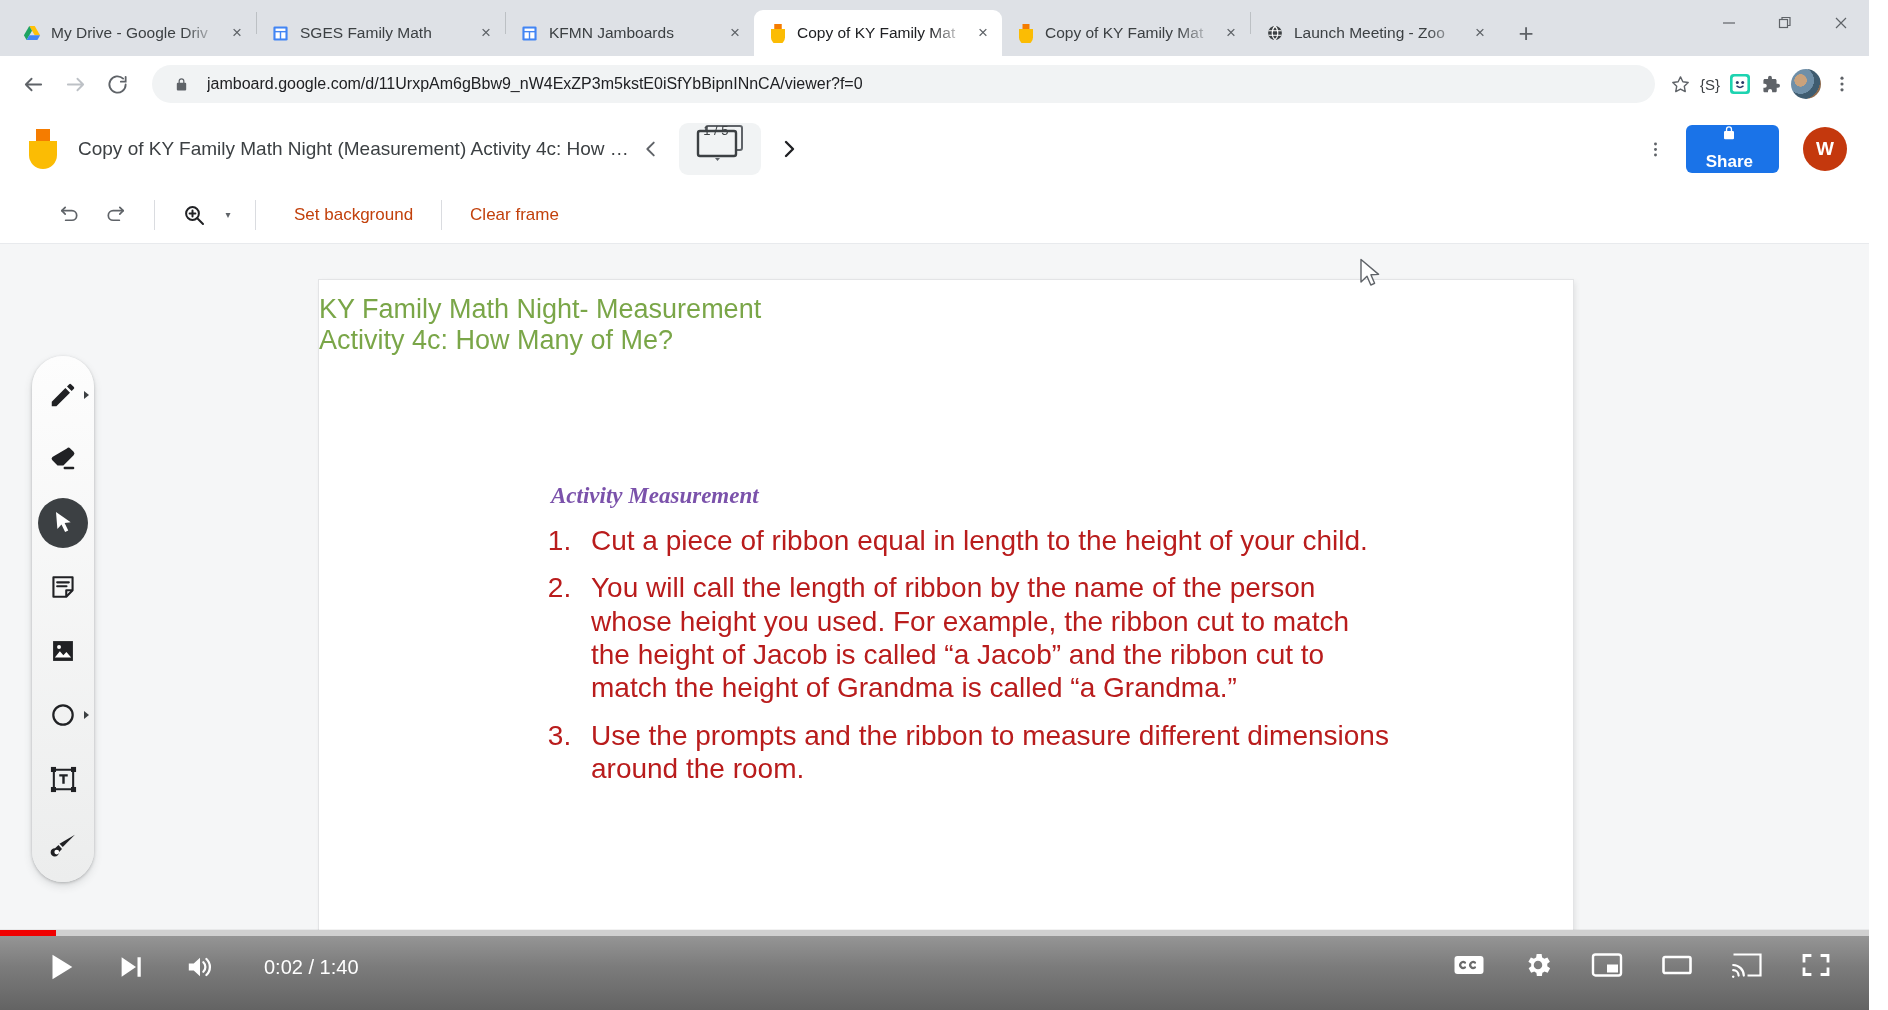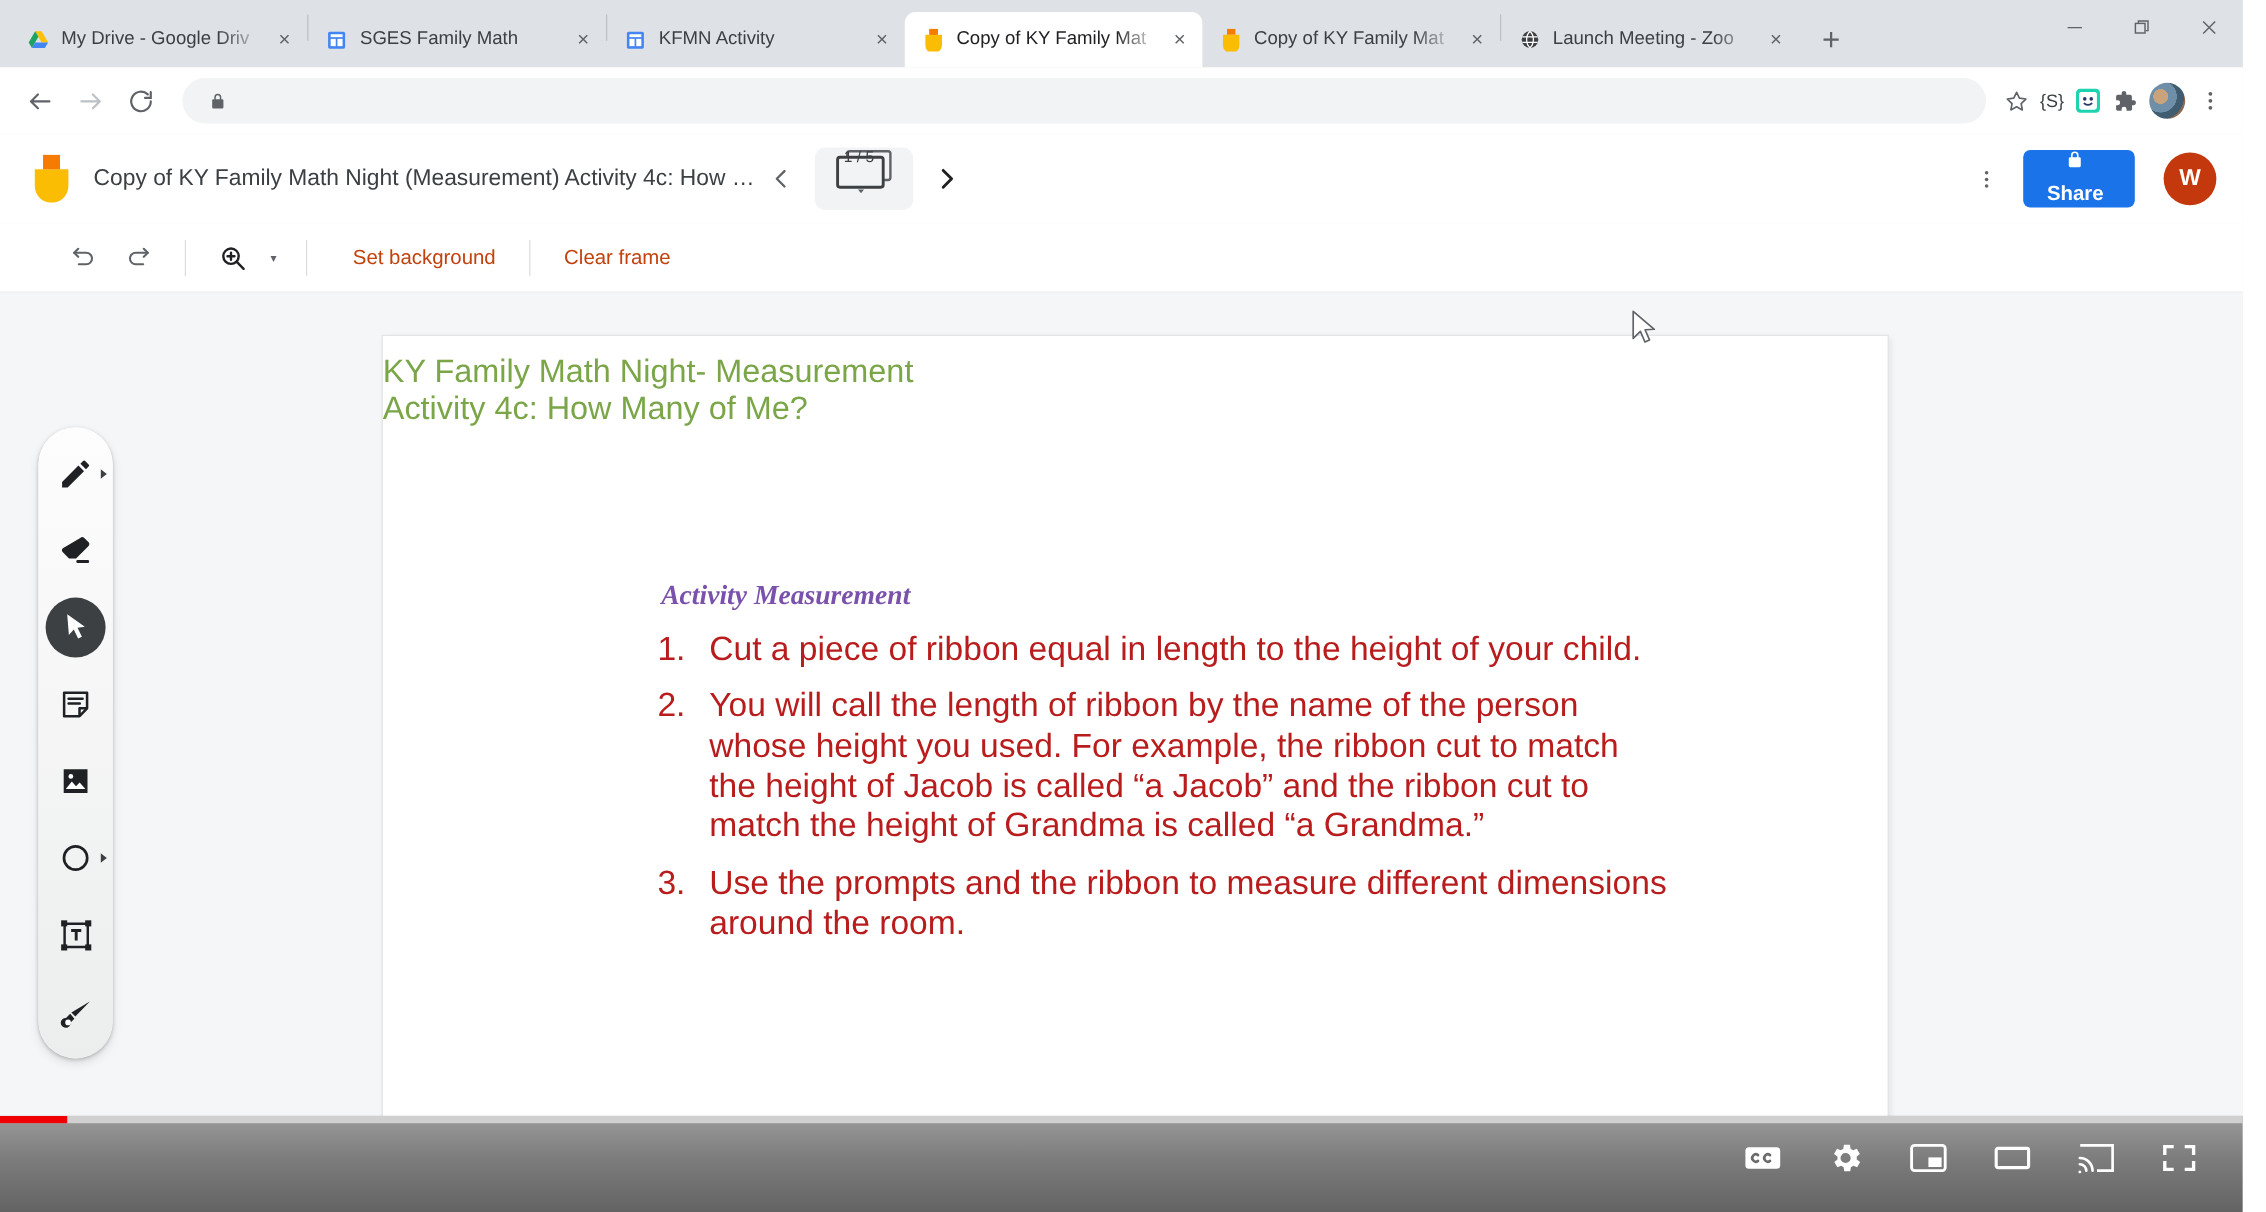--- a/index.html
+++ b/index.html
@@ -331,21 +331,21 @@
 
     <div class="tab">
       <span class="tab-favicon">
         <svg width="17" height="17" viewBox="0 0 24 24">
             <rect x="2" y="2" width="20" height="20" rx="2" fill="#4285f4"></rect>
             <rect x="5" y="5" width="14" height="3.4" fill="#ffffff"></rect>
             <rect x="5" y="10.4" width="6" height="8.6" fill="#ffffff"></rect>
             <rect x="13" y="10.4" width="6" height="8.6" fill="#ffffff"></rect>
           </svg>
       </span>
-      <span class="tab-title">KFMN Activity</span>
+      <span class="tab-title">KFMN Jamboards</span>
       <span class="tab-close">×</span>
     </div>
 
     <div class="tab active">
       <span class="tab-favicon">
         <svg width="14" height="19" viewBox="0 0 14 19">
             <path d="M3.5 0h7v5h-7z" fill="#f57c00"></path>
             <path d="M0 5h14v8.5a7 7 0 0 1-14 0z" fill="#fbbc04"></path>
             <path d="M3.5 0h7v5h-7z" fill="#f57c00"></path>
           </svg>
@@ -416,20 +416,21 @@
           <path d="M20.5 4v5h-5"></path>
         </svg>
     </div>
 
     <div id="omnibox">
       <span class="omni-icon">
         <svg width="15" height="15" viewBox="0 0 24 24" fill="#5f6368">
             <path d="M12 1.8A4.7 4.7 0 0 0 7.3 6.5V9H6.2A1.7 1.7 0 0 0 4.5 10.7v9.1A1.7 1.7 0 0 0 6.2 21.5h11.6a1.7 1.7 0 0 0 1.7-1.7v-9.1A1.7 1.7 0 0 0 17.8 9h-1.1V6.5A4.7 4.7 0 0 0 12 1.8zm0 2a2.7 2.7 0 0 1 2.7 2.7V9H9.3V6.5A2.7 2.7 0 0 1 12 3.8z"></path>
           </svg>
       </span>
+      <span id="omnibox-url" title="jamboard.google.com/d/11UrxpAm6gBbw9_nW4ExZP3m5kstE0iSfYbBipnINnCA/viewer?f=0">jamboard.google.com/d/11UrxpAm6gBbw9_nW4ExZP3m5kstE0iSfYbBipnINnCA/viewer?f=0</span>
     </div>
 
     <div class="omni-icon">
       <svg width="21" height="21" viewBox="0 0 24 24" fill="none" stroke="#5f6368" stroke-width="1.6" stroke-linejoin="round">
           <path d="M12 3.3l2.7 5.6 6.1.85-4.45 4.3 1.08 6.05L12 17.2l-5.43 2.9 1.08-6.05L3.2 9.75l6.1-.85z"></path>
         </svg>
     </div>
     <div class="omni-icon" style="font-size:15px;color:#3c4043;">
       <span>{S}</span>
     </div>
@@ -623,20 +624,41 @@
         </svg>
     </div>
 
     <div id="stage-bottom-edge"></div>
 
     <div id="videobar">
       <div id="progress-track">
         <div id="progress-played" style="width: 3%; background: rgb(240, 0, 0);"></div>
       </div>
 
+      <div id="vid-left">
+        <div class="vc">
+          <svg width="34" height="34" viewBox="0 0 24 24" fill="#ffffff">
+              <path d="M6 3.4 20 12 6 20.6z"></path>
+            </svg>
+        </div>
+        <div class="vc">
+          <svg width="30" height="30" viewBox="0 0 24 24" fill="#ffffff">
+              <path d="M4.5 4.2 16 12 4.5 19.8z"></path>
+              <rect x="17.2" y="4.2" width="2.6" height="15.6"></rect>
+            </svg>
+        </div>
+        <div class="vc">
+          <svg width="32" height="32" viewBox="0 0 24 24" fill="#ffffff">
+              <path d="M3.6 9.3v5.4h3.7L12 19V5L7.3 9.3z"></path>
+              <path d="M14.5 8.4a5 5 0 0 1 0 7.2" stroke="#ffffff" stroke-width="1.7" fill="none" stroke-linecap="round"></path>
+              <path d="M16.8 6a8.2 8.2 0 0 1 0 12" stroke="#ffffff" stroke-width="1.7" fill="none" stroke-linecap="round"></path>
+            </svg>
+        </div>
+        <div id="timecode">0:02 / 1:40</div>
+      </div>
 
       <div id="vid-right">
         <div class="vc">
           <svg width="32" height="24" viewBox="0 0 32 24">
               <rect x="1.5" y="3" width="29" height="18" rx="3" fill="#ffffff"></rect>
               <path d="M12 9.6a3 3 0 1 0 0 4.8" stroke="#6b6b6b" stroke-width="2.2" fill="none" stroke-linecap="round"></path>
               <path d="M22 9.6a3 3 0 1 0 0 4.8" stroke="#6b6b6b" stroke-width="2.2" fill="none" stroke-linecap="round"></path>
             </svg>
         </div>
         <div class="vc">

